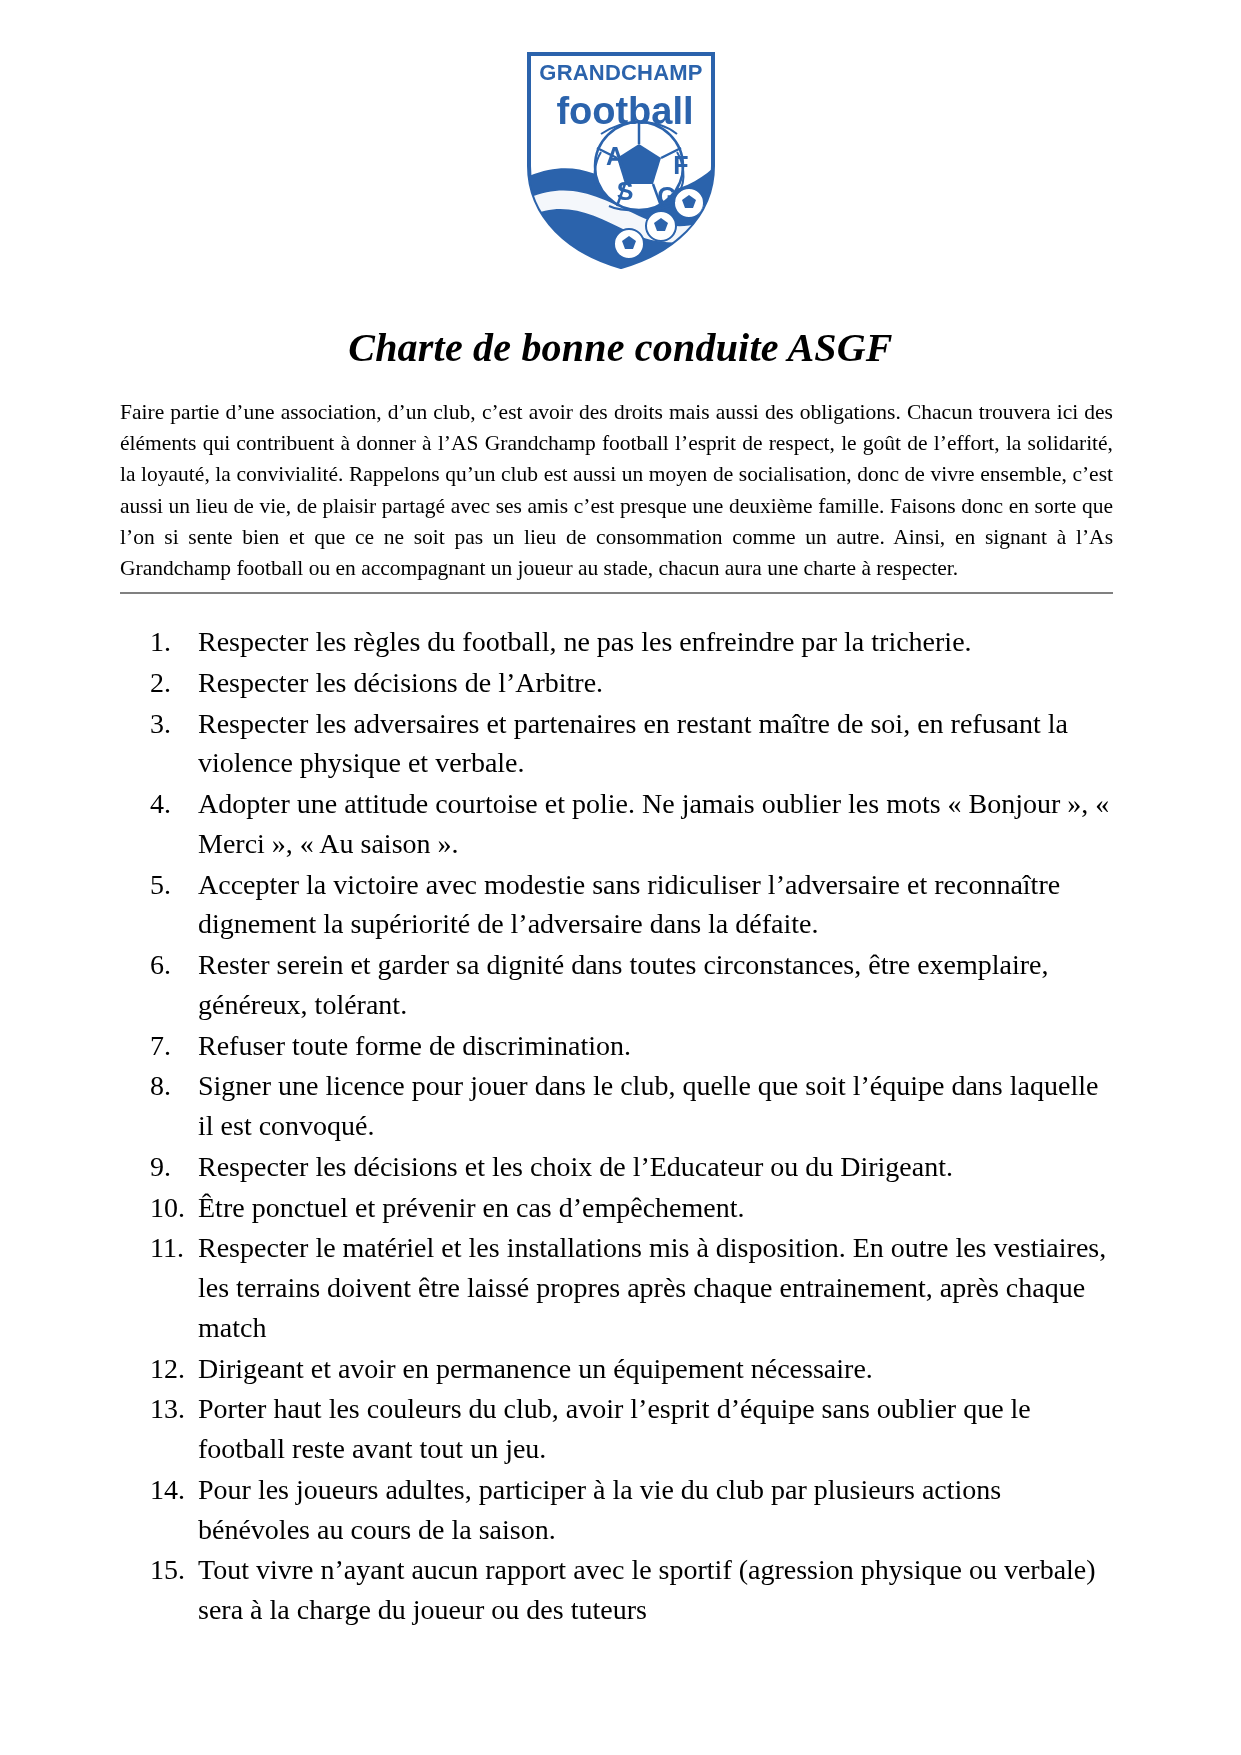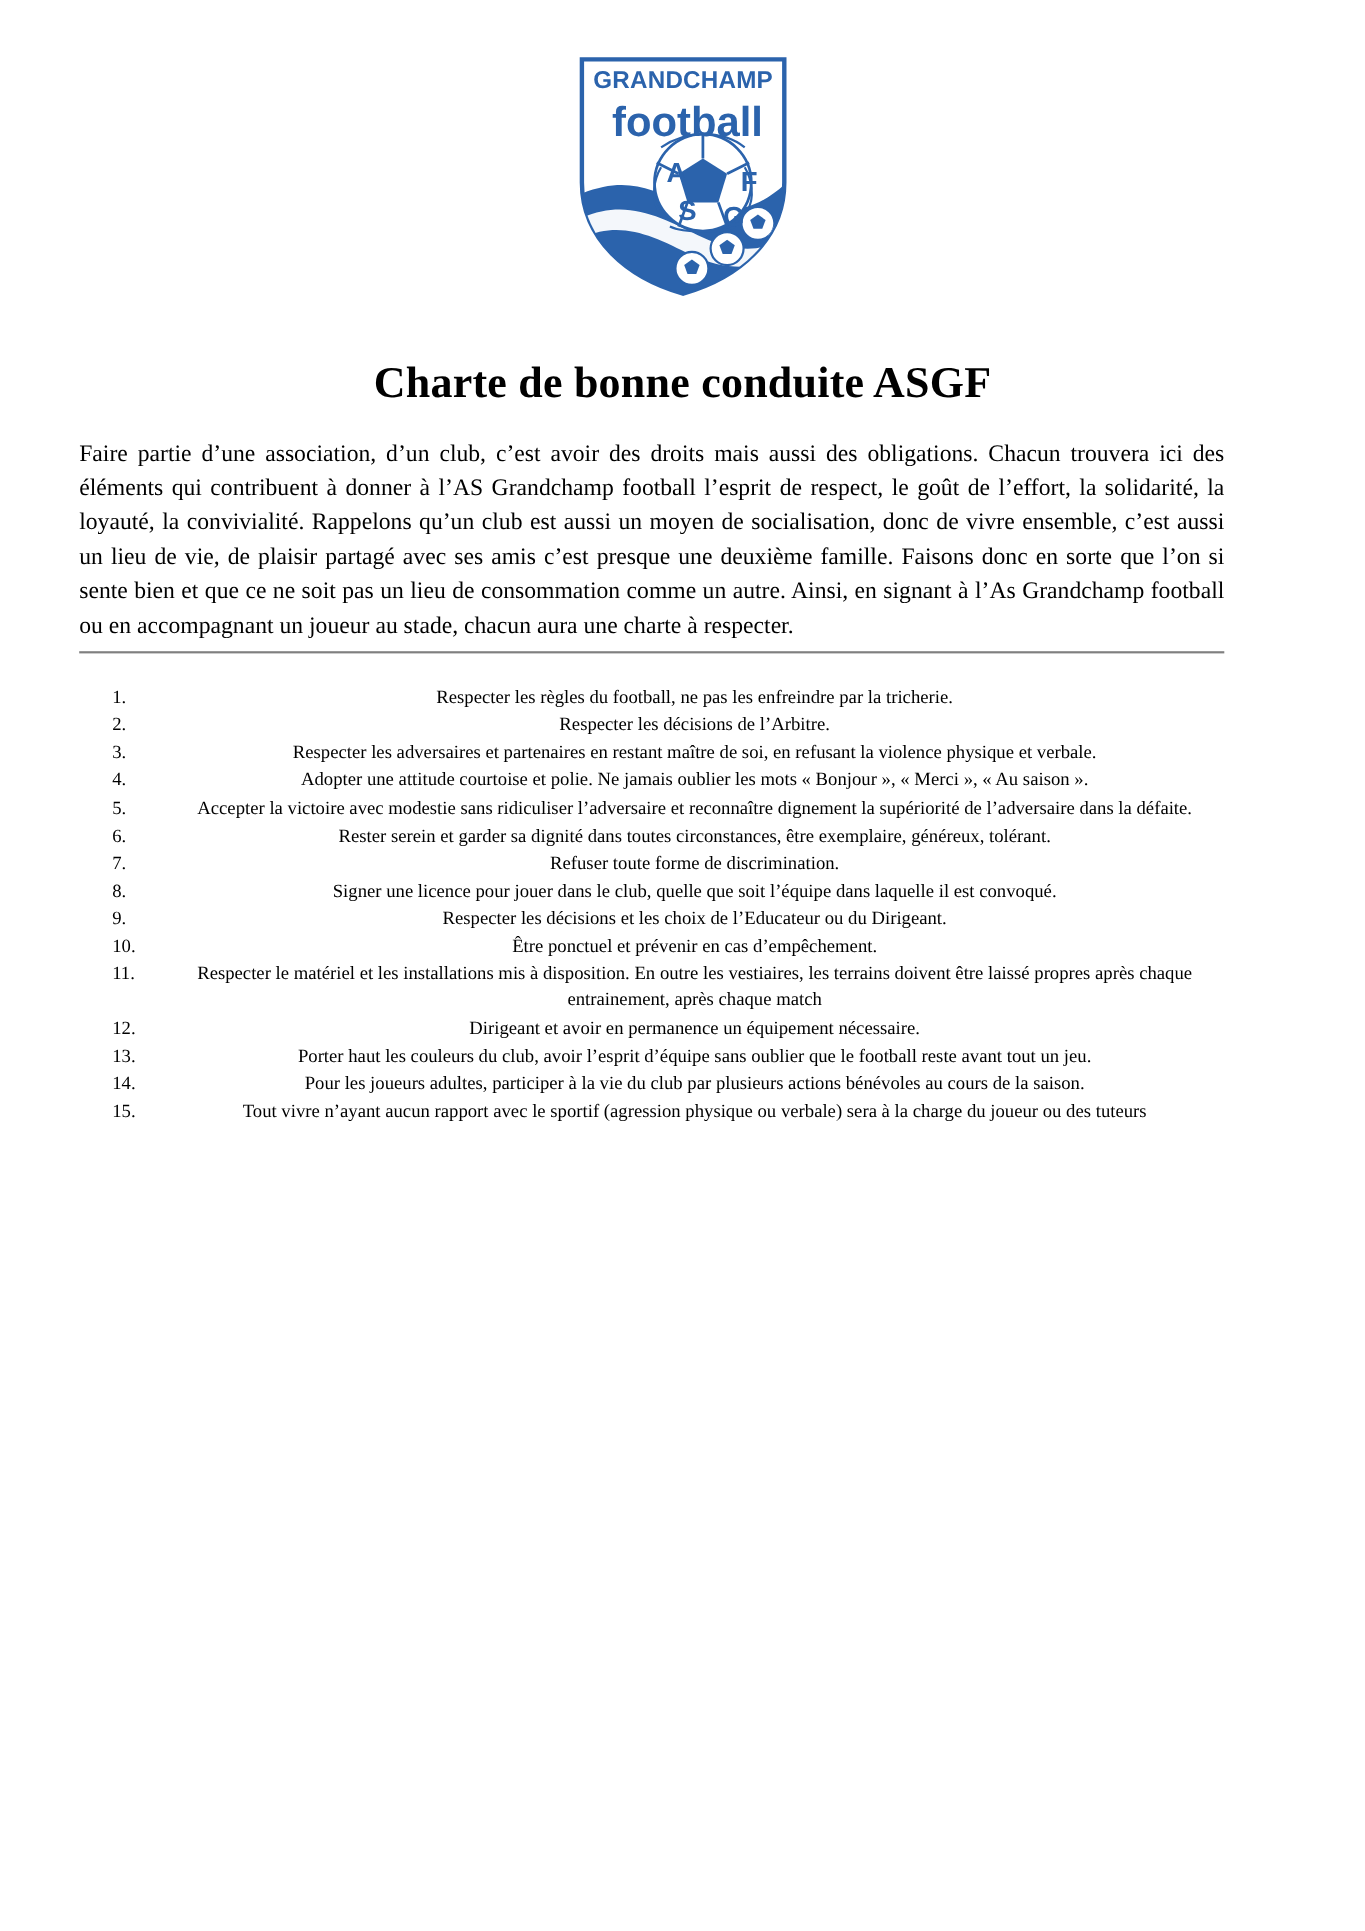--- a/index.html
+++ b/index.html
@@ -39,39 +39,40 @@
   .logo svg { display: block; }
 
   
   .doc-title {
     text-align: center;
     font-size: 40px;
     font-weight: bold;
     letter-spacing: 0.2px;
     margin: 52px 0 0 0;
     line-height: 1.15;
+    font-style: italic;
   }
   .section-title {
     text-align: center;
     font-size: 30px;
     font-weight: bold;
     margin: 24px 0 0 0;
     line-height: 1.2;
   }
   .rule {
     height: 0;
     border: 0;
     border-top: 2px solid #808080;
     margin: 8px 0 0 0;
     width: 100%;
   }
 
   
   .content {
-    padding-left: 72px;
+    padding-left: 120px;
     padding-right: 128px;
   }
   .intro-para {
     text-align: justify;
     font-size: 21.5px;
     line-height: 1.45;
     margin: 26px 0 0 0;
     hyphens: none;
   }
   .engage-line {
@@ -80,23 +81,22 @@
     margin: 40px 0 0 0;
     padding-left: 4px;
   }
 
   
   ol.charter-list {
     margin: 28px 0 0 0;
     padding-left: 0;
     list-style: none;
     counter-reset: item;
-    font-size: 17px;
+    font-size: 28px;
     line-height: 1.42;
-    text-align: center;
   }
   ol.charter-list > li {
     counter-increment: item;
     position: relative;
     padding-left: 78px;
     margin: 0 0 1px 0;
   }
   ol.charter-list > li::before {
     content: counter(item) ".";
     position: absolute;

